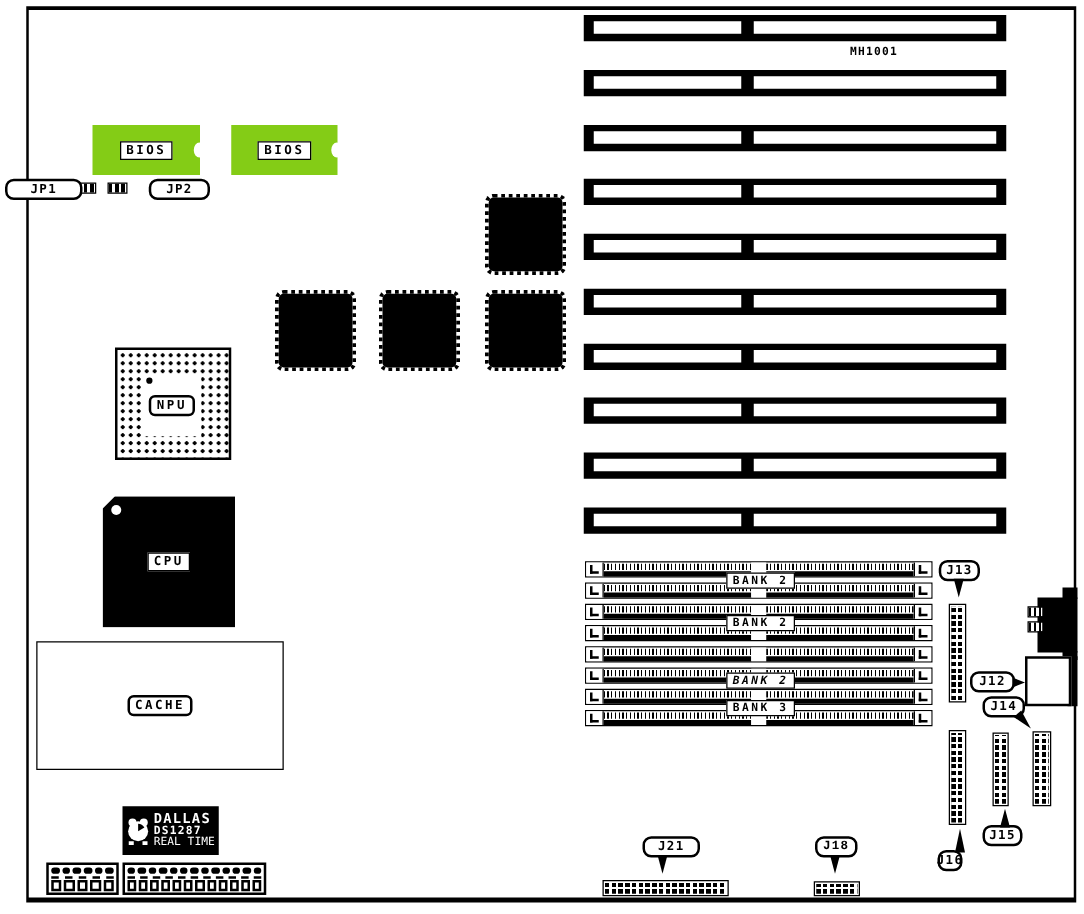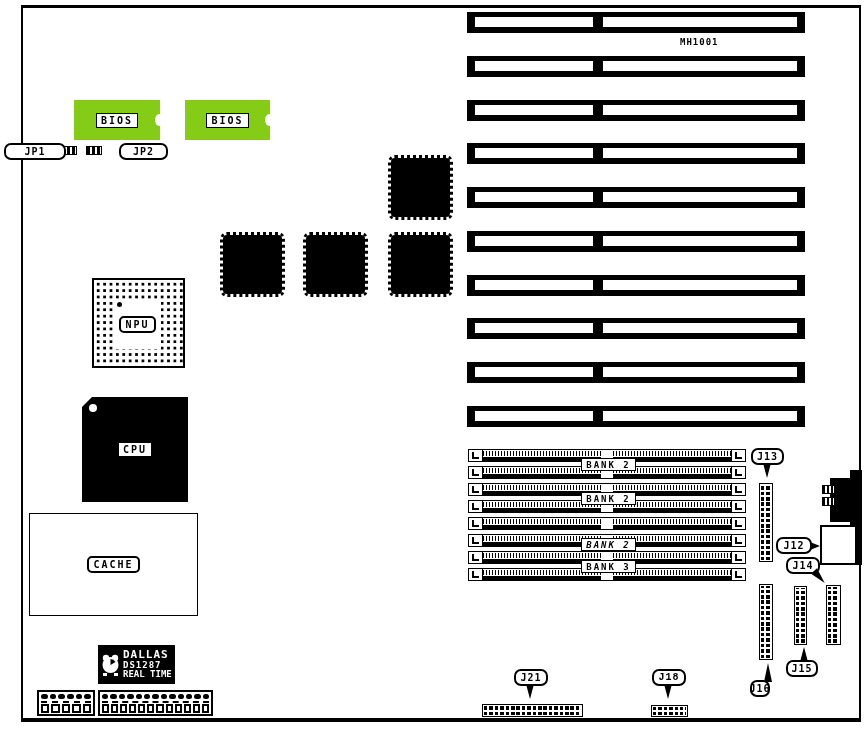--- a/index.html
+++ b/index.html
@@ -48,21 +48,21 @@
   .cpu-dot { position:absolute; left:7px; top:7px; width:8px; height:8px; border-radius:50%; background:#fff; }
 
   
   .cache { border:1px solid #000; background:#fff; display:flex; align-items:center; justify-content:center; }
 
   
   .rtc { background:#000; color:#fff; display:flex; align-items:center; padding:2px 3px; gap:3px; }
   .rtc-txt { display:flex; flex-direction:column; line-height:1.05; }
   .rtc-l1 { font-weight:bold; font-size:11px; letter-spacing:1px; }
   .rtc-l2 { font-weight:bold; font-size:9px;  letter-spacing:1px; }
-  .rtc-l3 { font-weight:bold; font-size:9px;  letter-spacing:0; }
+  .rtc-l3 { font-weight:normal; font-size:9px;  letter-spacing:0; }
 
   
   .simm { position:absolute; box-sizing:border-box; left:468px; width:278px; height:13px;
     border:1px solid #000; background:#fff; display:flex; }
   .sclip { width:13px; position:relative; border-right:1px solid #000; background:#fff; }
   .sclip-r { border-right:none; border-left:1px solid #000; }
   .sclip::after { content:""; position:absolute; left:3px; top:2px; width:5px; height:5px;
     border:2px solid #000; border-top:none; border-right:none; }
   .sseg { flex:1;
     background-image:
@@ -152,21 +152,21 @@
     <span class="cpu-dot"></span>
   </div>
 
   <div class="abs npu" style="left:92px; top:278px; width:93px; height:90px;">
     <div class="npu-inner">
       <span class="pin1" style="left:3px; top:3px;"></span>
       <span class="chiplabel rlabel">NPU</span>
     </div>
   </div>
 
-  <div class="abs cache" style="left:29px; top:513px; width:169px; height:103px;text-align:right;">
+  <div class="abs cache" style="left:29px; top:513px; width:198px; height:103px;text-align:right;">
     <span class="chiplabel rlabel">CACHE</span>
   </div>
 
   <div class="abs rtc" style="left:98px; top:645px; width:77px; height:39px;">
     <svg width="19" height="26" viewBox="0 0 19 26">
       <circle cx="5" cy="6" r="3.2" fill="#fff"></circle>
       <circle cx="14" cy="6" r="3.2" fill="#fff"></circle>
       <circle cx="9.5" cy="13" r="8" fill="#fff"></circle>
       <path d="M9.5 13 L9.5 7 A6 6 0 0 1 14.5 10 Z" fill="#000"></path>
       <rect x="2" y="21" width="4" height="3" fill="#fff"></rect>
@@ -194,21 +194,21 @@
   <div class="ph" style="left:794px; top:586px; width:13px; height:59px;"></div>
   <div class="ph" style="left:826px; top:585px; width:15px; height:60px;"></div>
 
   <div class="ph" style="left:482px; top:704px; width:101px; height:13px;"></div>
   <div class="ph" style="left:651px; top:705px; width:37px; height:12px;"></div>
 
   <div class="callout t-down" style="left:751px; top:448px; width:33px;">J13</div>
   <div class="callout t-diag" style="left:786px; top:557px; width:34px;">J14</div>
   <div class="callout t-up" style="left:786px; top:660px; width:32px;">J15</div>
   <div class="callout t-up t-up20" style="left:750px; top:680px; width:20px;">J16</div>
-  <div class="callout t-down" style="left:514px; top:669px; width:34px;">J21</div>
+  <div class="callout t-down" style="left:514px; top:669px; width:46px;">J21</div>
   <div class="callout t-down" style="left:652px; top:669px; width:34px;font-family:Liberation Mono, monospace;">J18</div>
 
 <div class="isa-slot" style="top: 12px;">
       <div class="w1"></div>
       <div class="w2"></div>
     </div>
     <div class="isa-slot" style="top: 56px;">
       <div class="w1"></div>
       <div class="w2"></div>
     </div>

